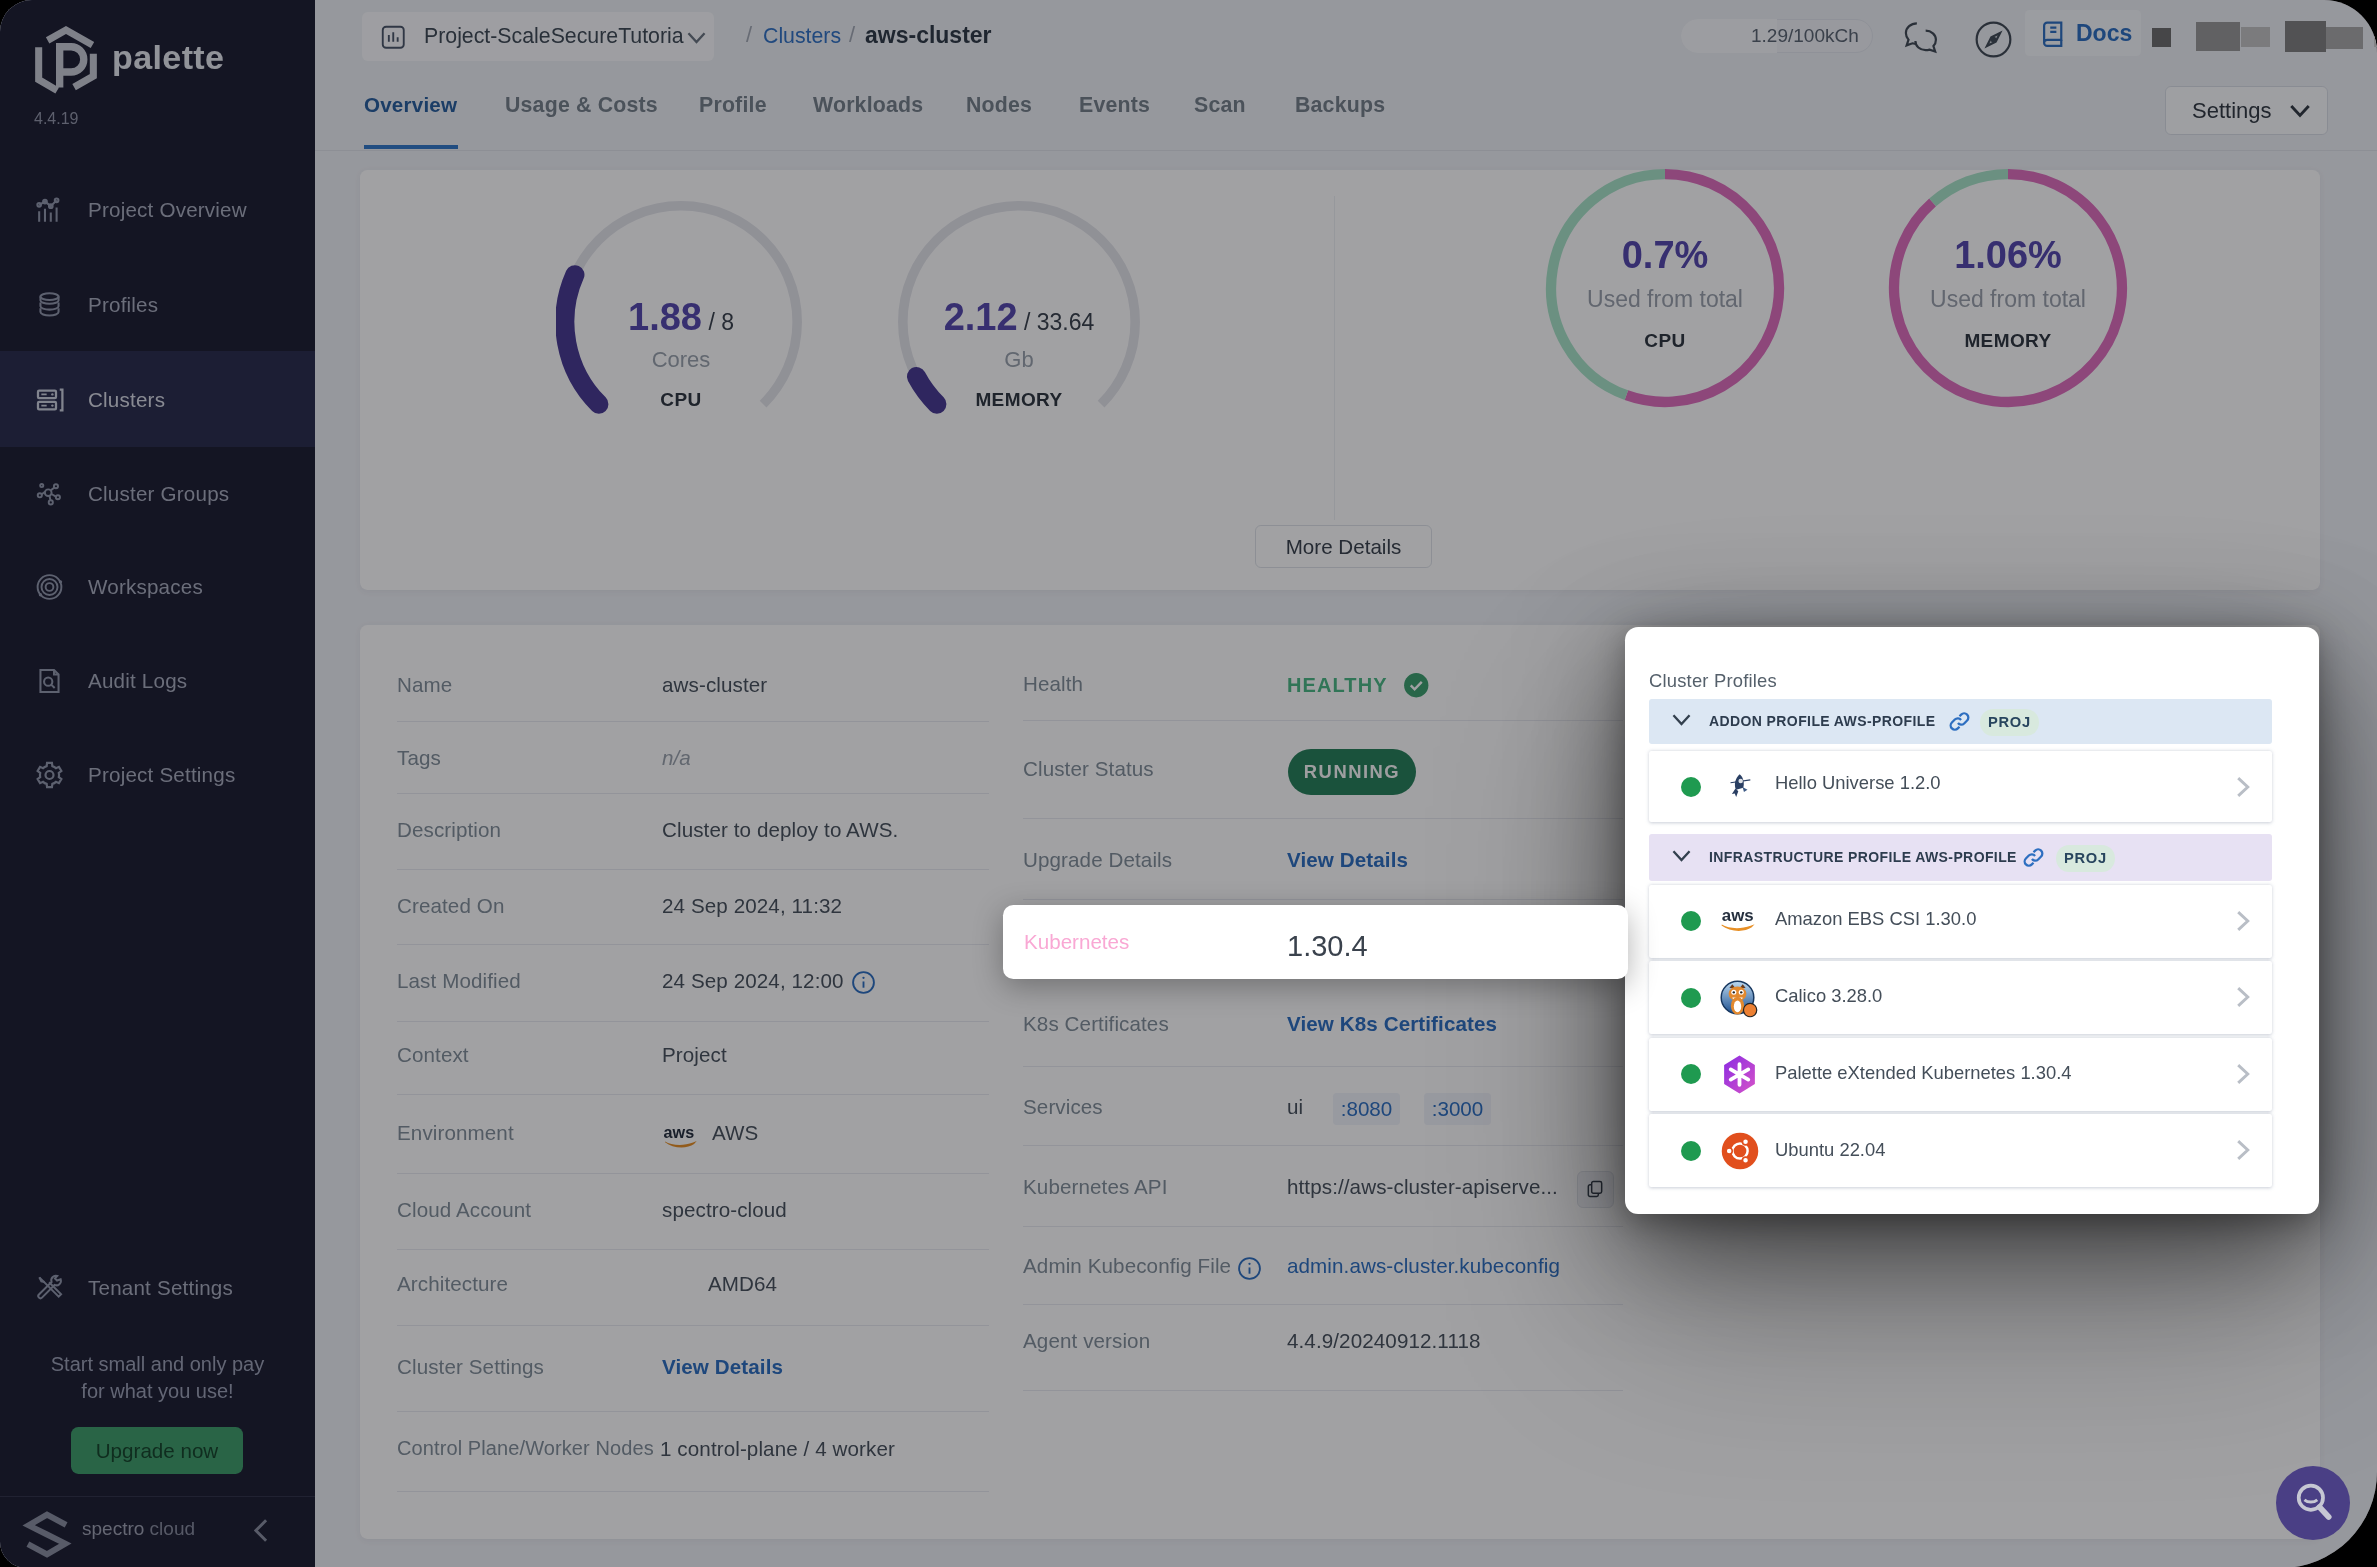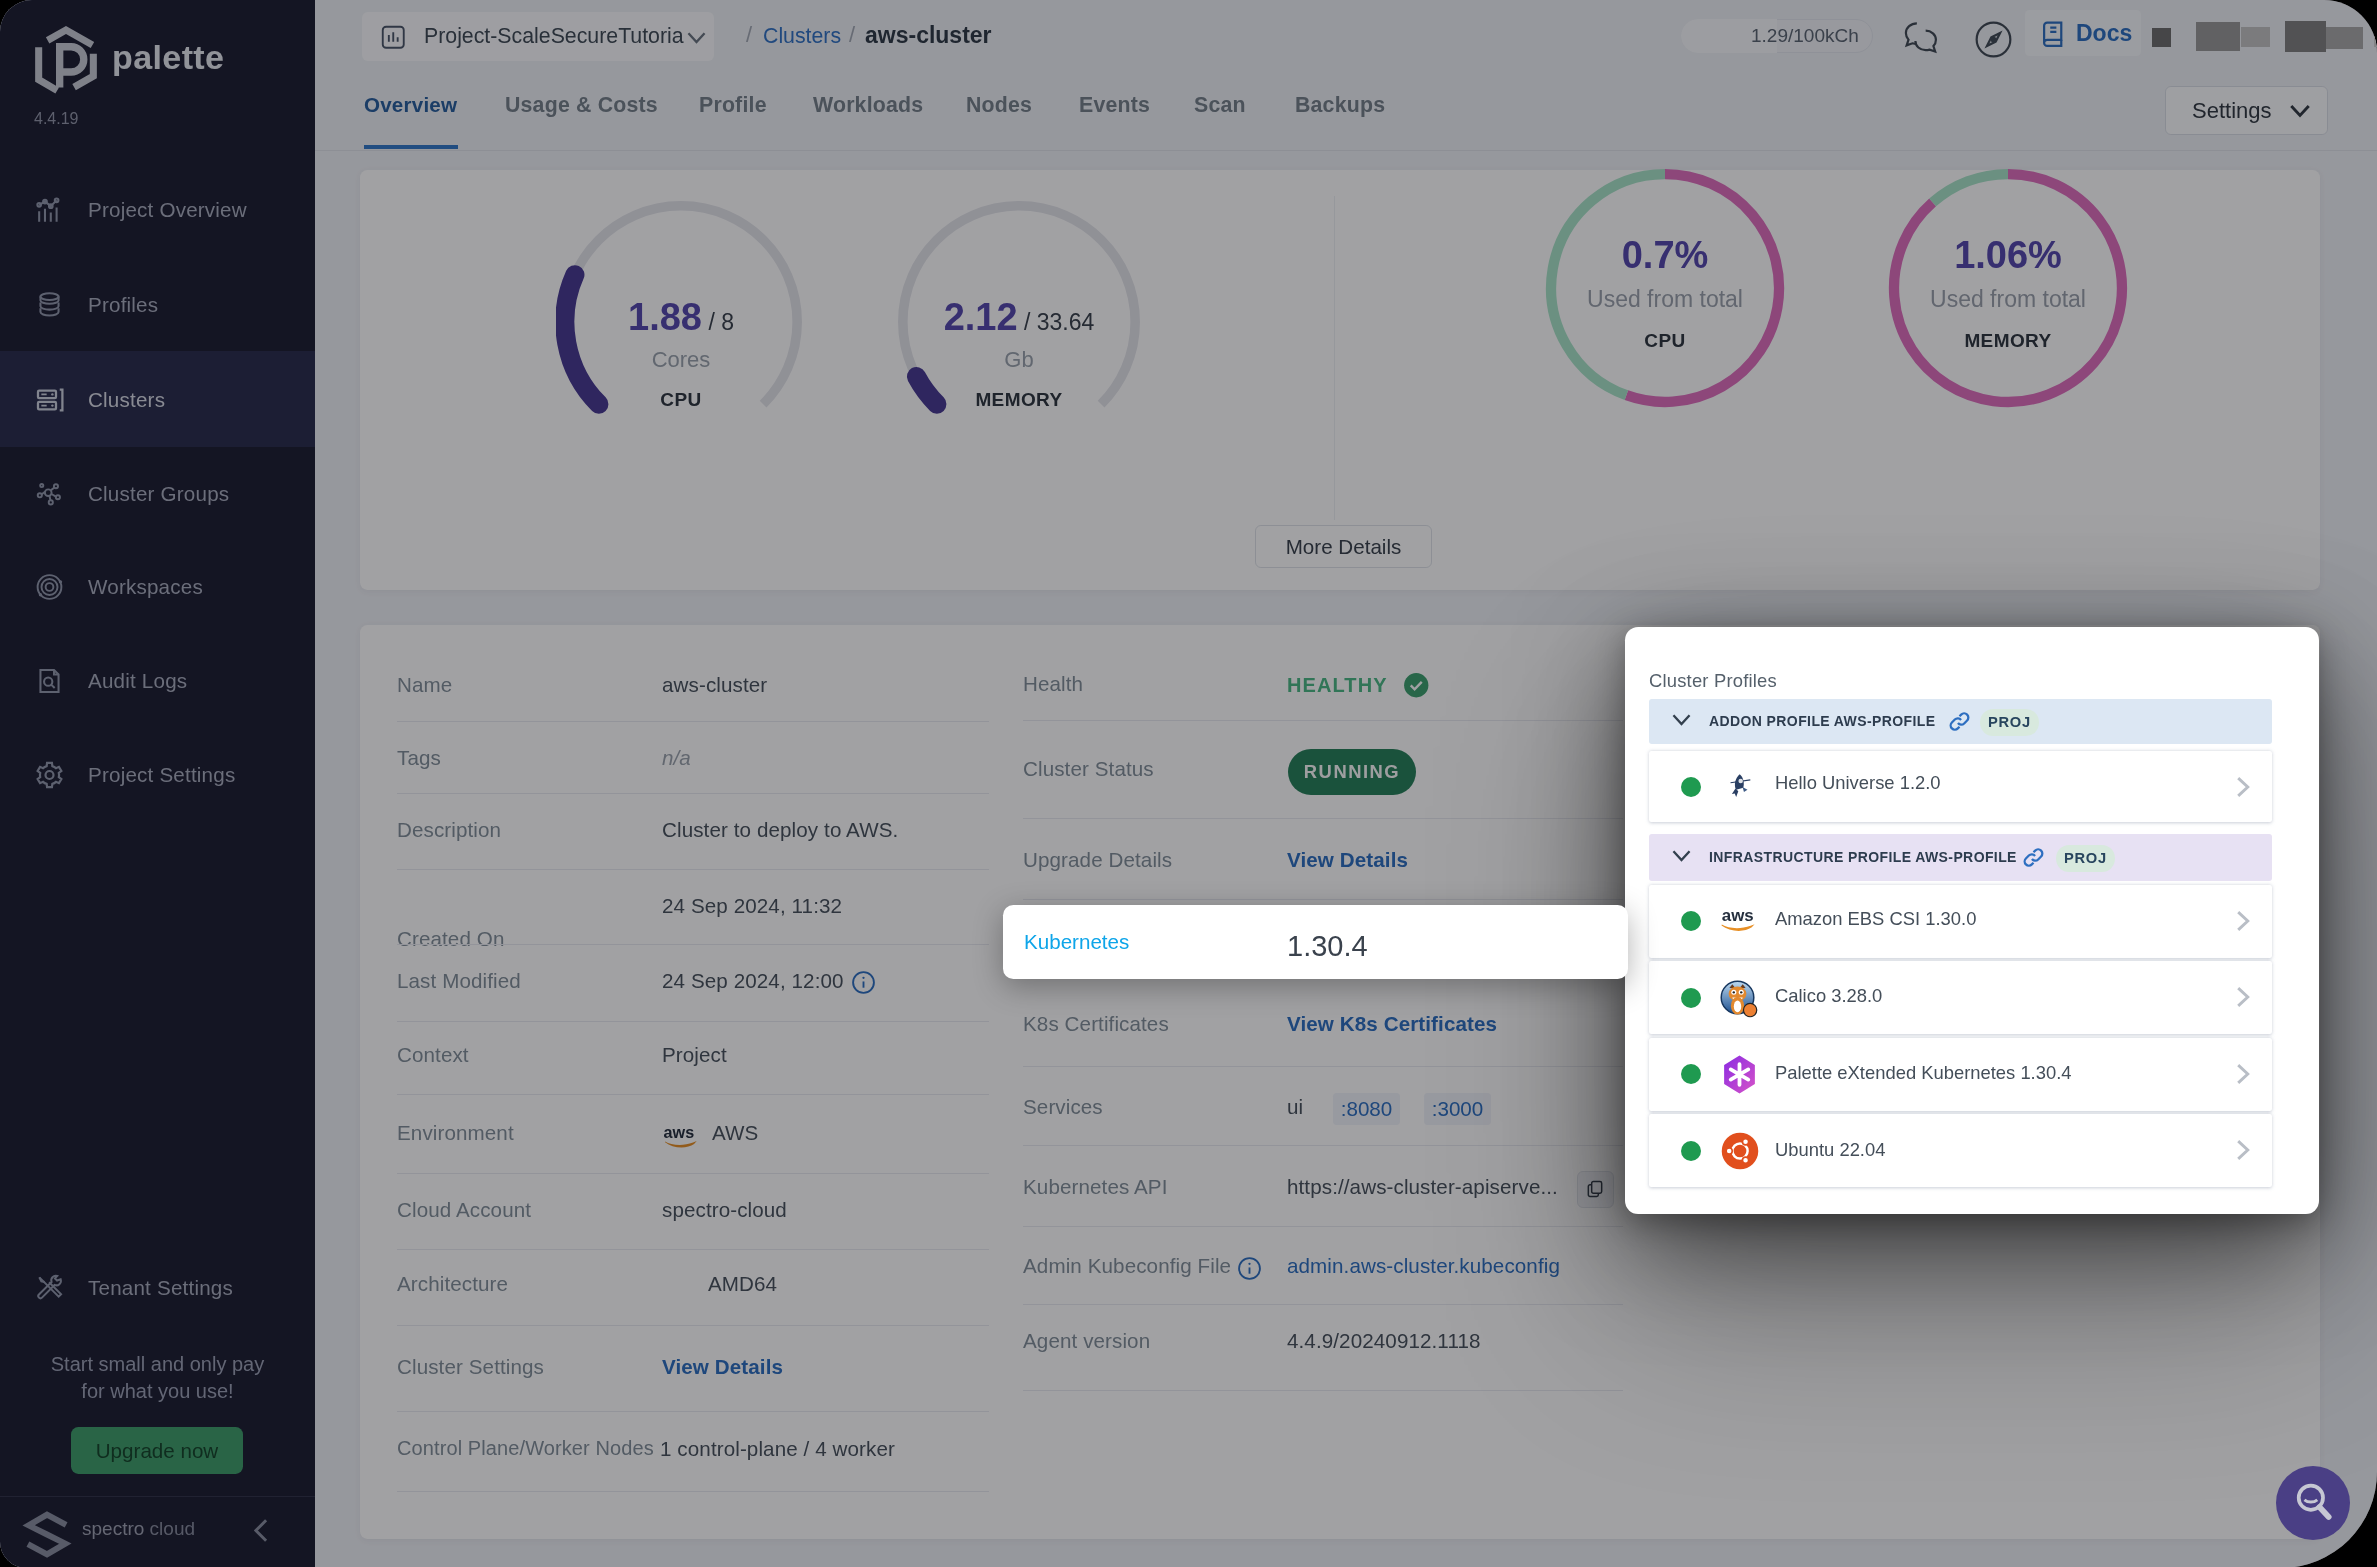--- a/index.html
+++ b/index.html
@@ -233,21 +233,21 @@
     <div class="abs" style="left:940px;top:525px;width:177px;height:43px;background:#fff;border:0.7px solid #dfe3e9;border-radius:5.9px;text-align:center;line-height:42px;font-size:20.6px;color:#3a434d;">More Details</div>
 
     <div class="card" style="left:45px;top:625px;width:1960px;height:914px;"></div>
 
     <div class="lbl" style="left:82px;top:673px;">Name</div>
       <div class="val" style="left:347px;top:673px;">aws-cluster</div>
     <div class="lbl" style="left:82px;top:746px;">Tags</div>
       <div class="val" style="left:347px;top:746px;font-style:italic;color:#9aa2ac;">n/a</div>
     <div class="lbl" style="left:82px;top:818px;">Description</div>
       <div class="val" style="left:347px;top:818px;">Cluster to deploy to AWS.</div>
-    <div class="lbl" style="left:82px;top:894px;margin-top:33px;">Created On</div>
+    <div class="lbl" style="left:82px;top:894px;">Created On</div>
       <div class="val" style="left:347px;top:894px;">24 Sep 2024, 11:32</div>
     <div class="lbl" style="left:82px;top:969px;">Last Modified</div>
       <div class="val" style="left:347px;top:969px;">24 Sep 2024, 12:00</div>
     <svg class="abs" style="left:536px;top:970px;" width="25" height="25" viewBox="0 0 24 24" fill="none" stroke="#2e6fc0" stroke-width="1.8">
       <circle cx="12" cy="12" r="10"></circle>
         <path d="M12 11 v6"></path>
         <circle cx="12" cy="7.5" r="1.1" fill="#2e6fc0" stroke="none"></circle>
     </svg>
     <div class="lbl" style="left:82px;top:1043px;">Context</div>
       <div class="val" style="left:347px;top:1043px;">Project</div>
@@ -424,21 +424,21 @@
       <circle cx="16.8" cy="6.7" r="2.1" fill="#fff" stroke="#e14f1d" stroke-width="1.1"></circle>
       <circle cx="16.8" cy="19.3" r="2.1" fill="#fff" stroke="#e14f1d" stroke-width="1.1"></circle>
     </svg>
     <div class="abs" style="left:150px;top:512px;font-size:18.4px;color:#444e59;">Ubuntu 22.04</div>
     <svg class="abs" style="left:611px;top:512px;" width="14.7" height="22" viewBox="0 0 10 15" fill="none" stroke="#b9bec6" stroke-width="2">
         <path d="M1.5 1.5 L8 7.5 L1.5 13.5"></path>
       </svg>
   </div>
 
   <div class="spot" style="left:1003px;top:905px;width:625px;height:74px;background:#fff;border-radius:10.3px;box-shadow:0 7.4px 29.4px rgba(0,0,0,0.3);"></div>
-  <div class="spot" style="left:1024px;top:930px;font-size:20.6px;color:#0ea5e9;">Kubernetes</div>
+  <div class="spot" style="left:1024px;top:930px;font-size:20.6px;color:#f9a8d4;">Kubernetes</div>
   <div class="spot" style="left:1287px;top:930px;font-size:29px;color:#3a424d;">1.30.4</div>
 
   <div class="spot" style="left:2276px;top:1466px;width:74px;height:74px;border-radius:50%;background:#4a3f85;"></div>
   <svg class="spot" style="left:2294px;top:1482px;" width="38" height="40" viewBox="0 0 26 28" fill="none" stroke="#c6c7d3" stroke-width="2.6">
     <circle cx="11.5" cy="11" r="8.5"></circle>
     <path d="M7 12.5 a6 4.5 0 0 0 9 0" stroke-width="2"></path>
     <path d="M17.5 17.5 L24 24.5" stroke-width="4" stroke-linecap="round"></path>
   </svg>
 </div>
 

